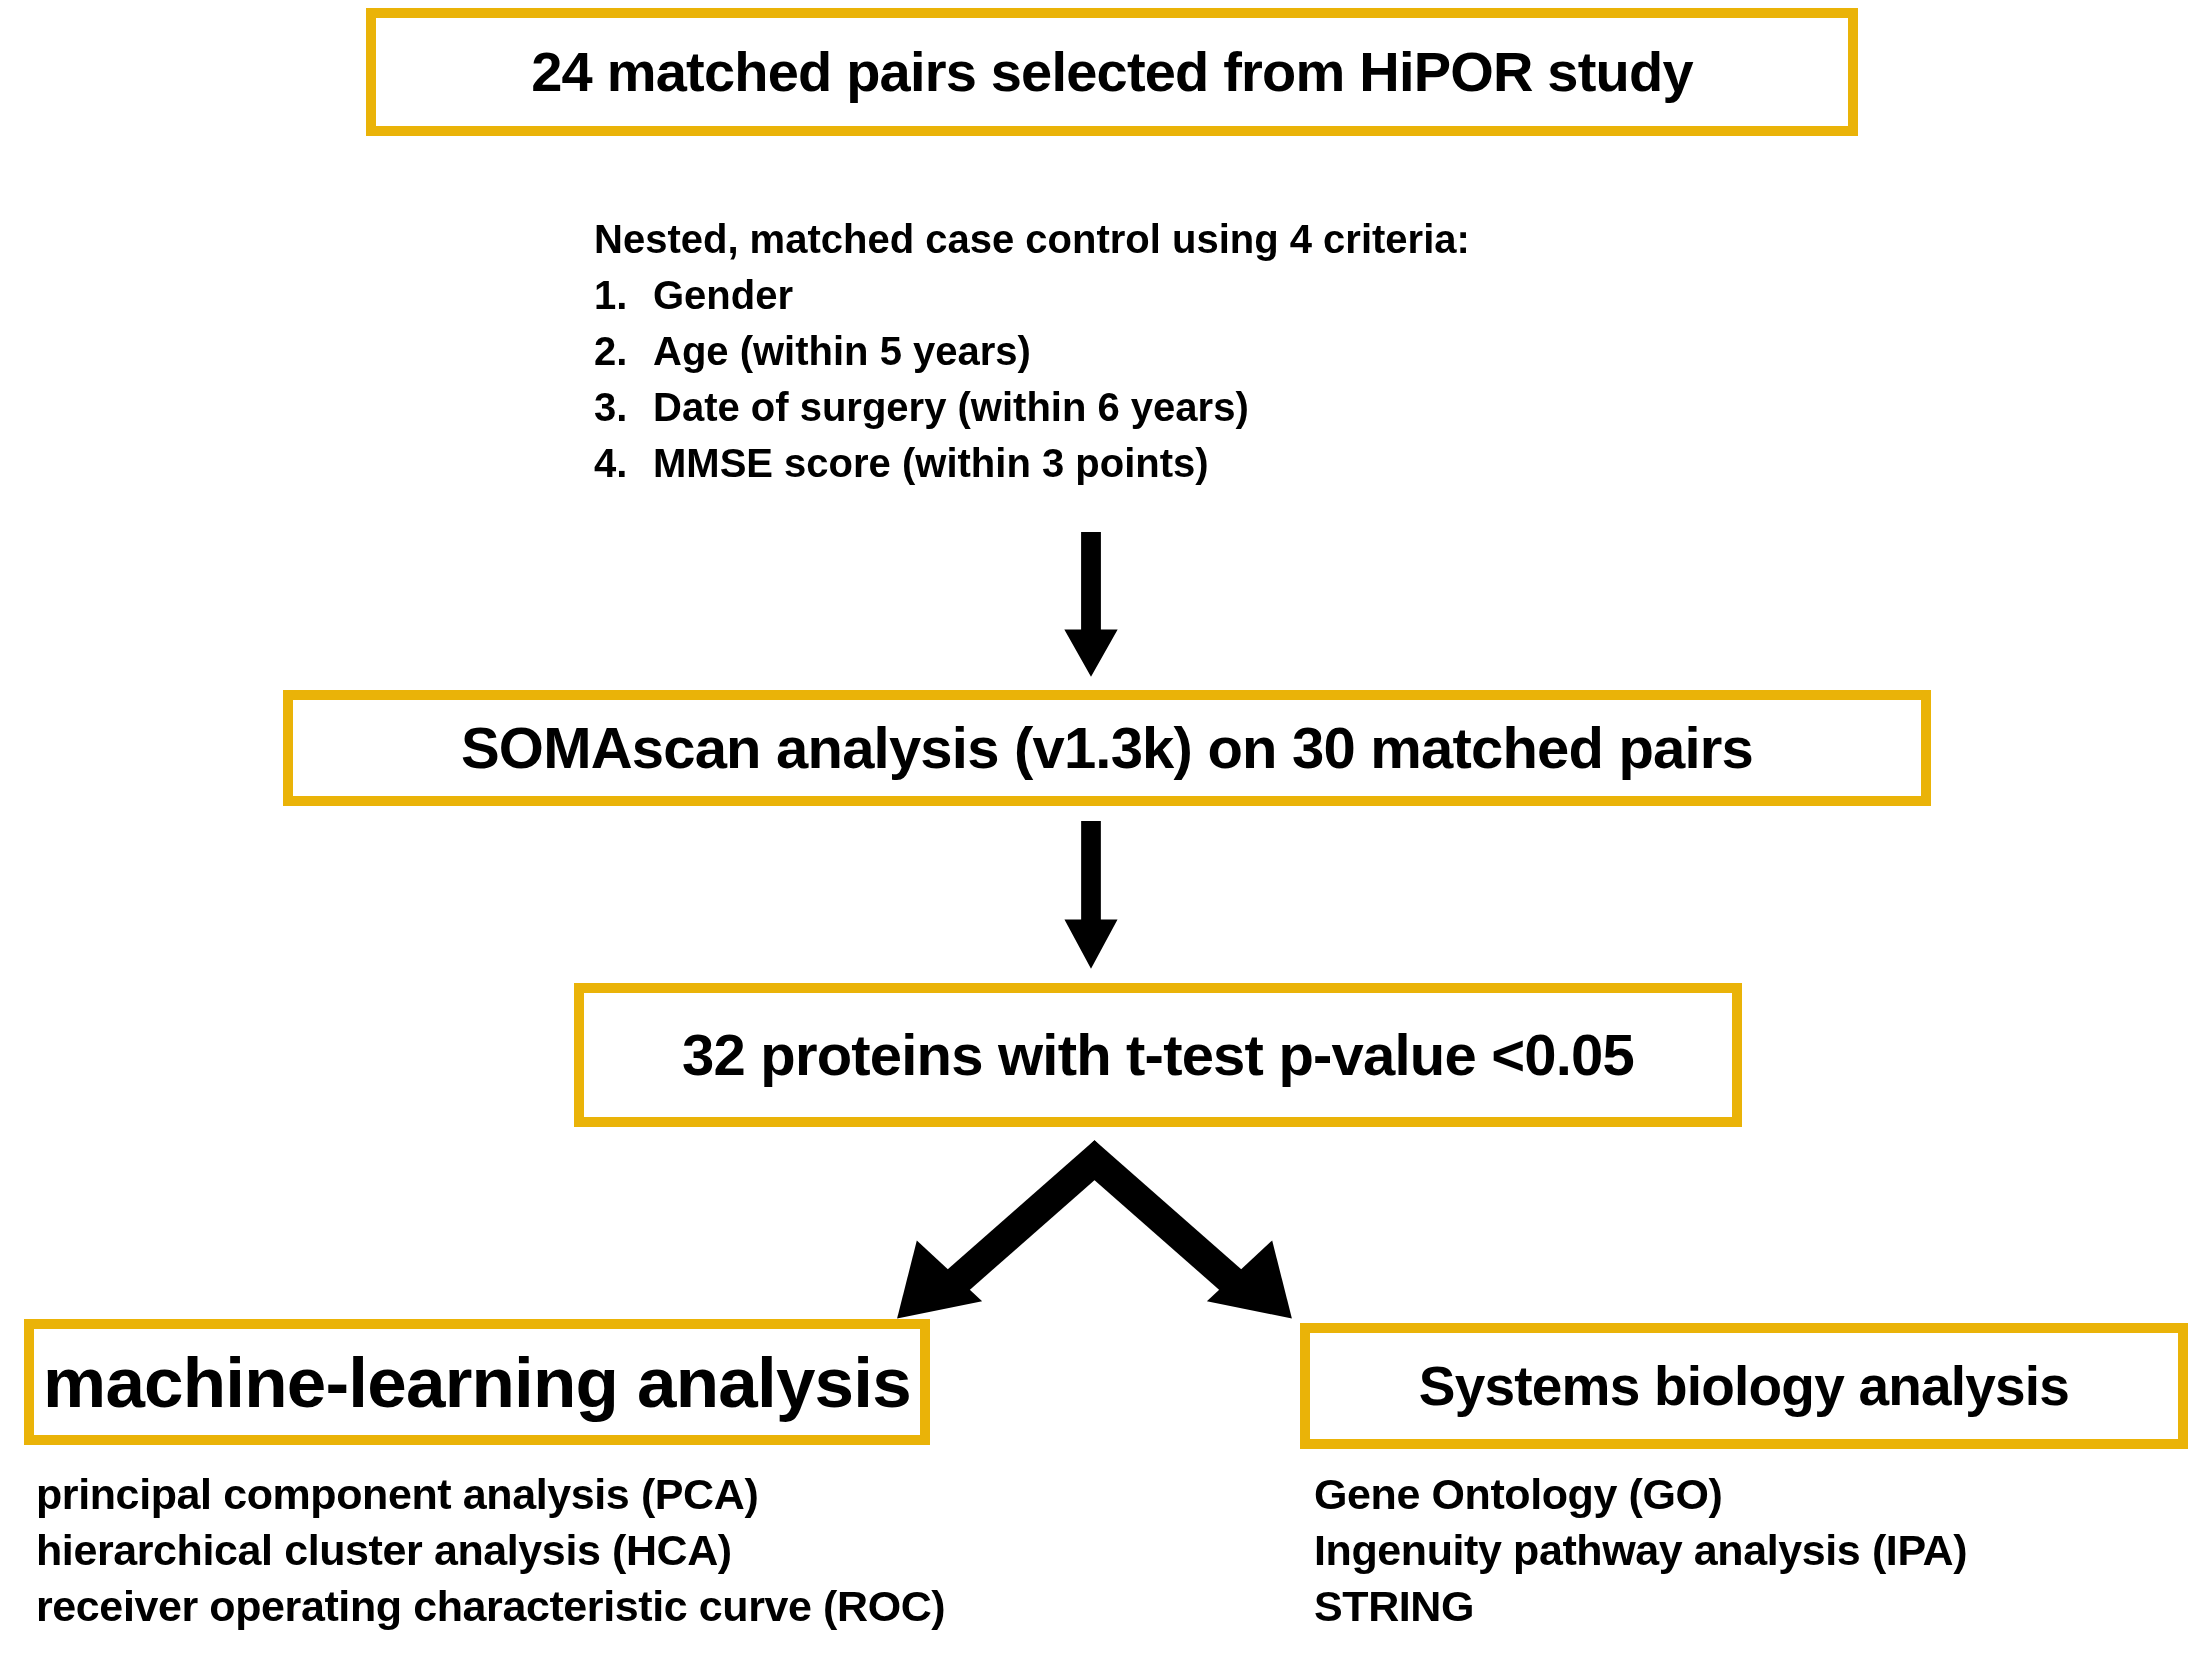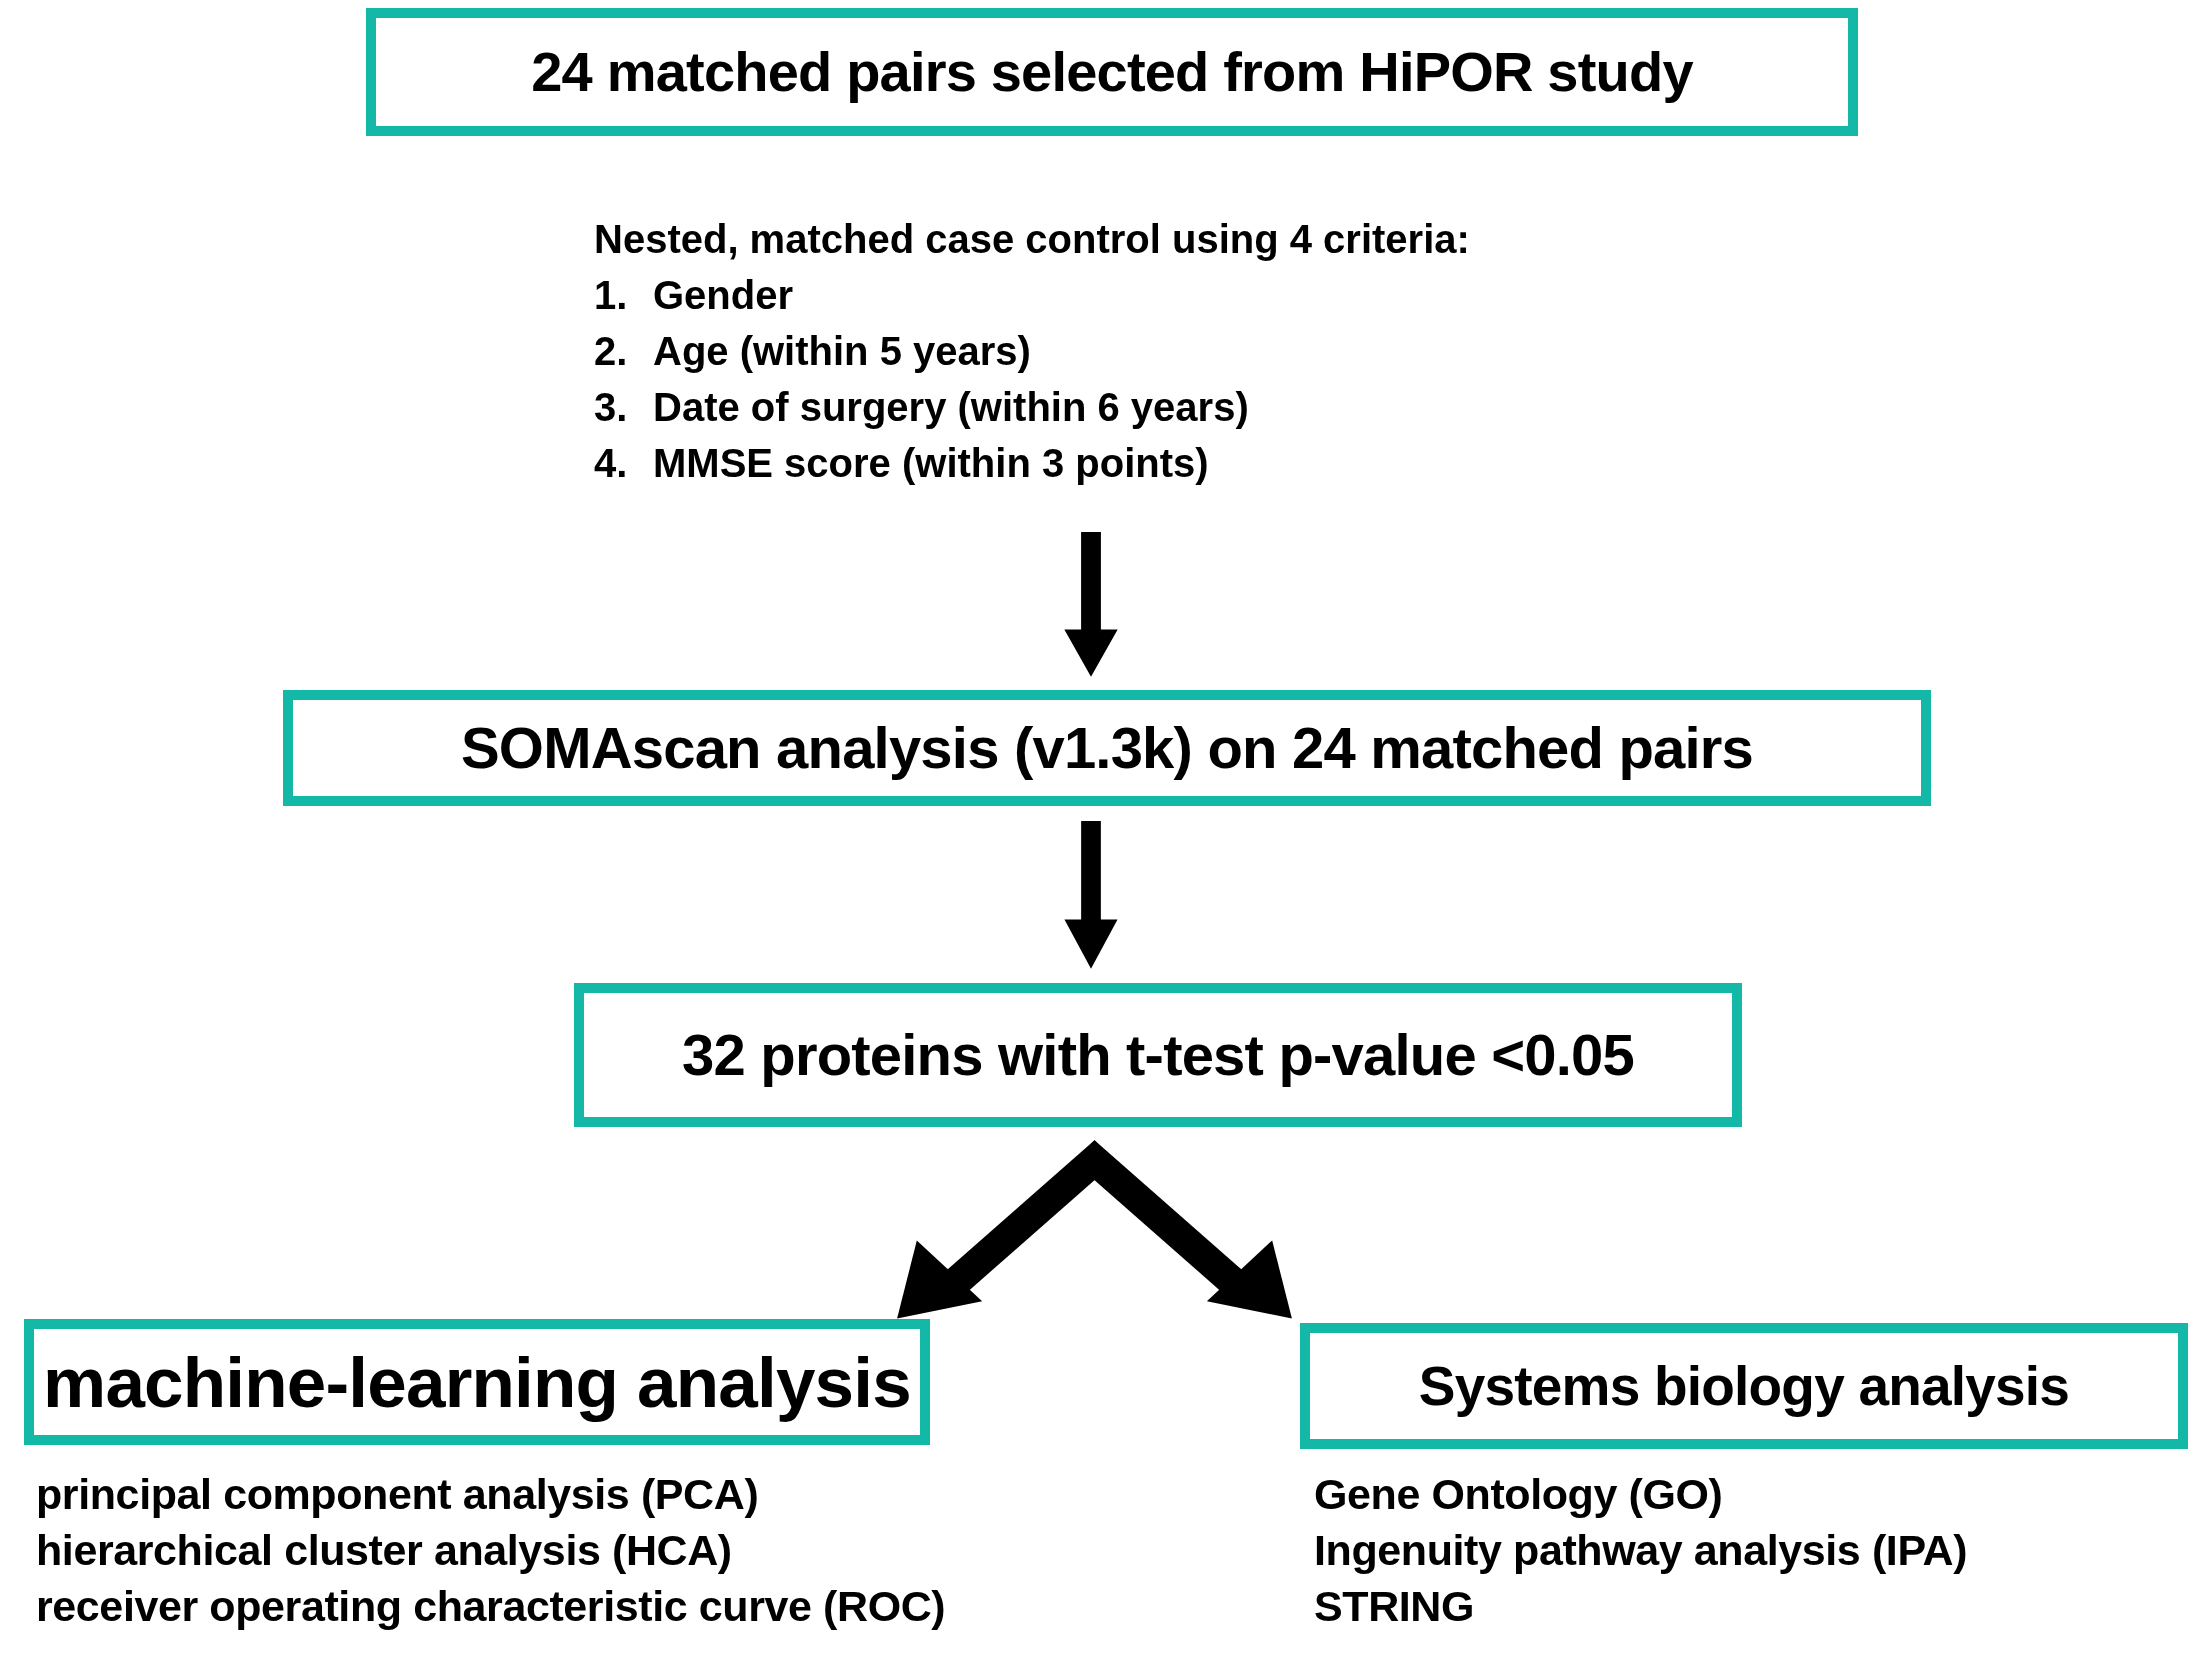--- a/index.html
+++ b/index.html
@@ -12,21 +12,21 @@
     width: 2205px;
     height: 1656px;
     background: #ffffff;
     font-family: "Liberation Sans", sans-serif;
     color: #000000;
     overflow: hidden;
   }
   .flow-box {
     position: absolute;
     box-sizing: border-box;
-    border: 10px solid #14b8a6;
+    border: 10px solid #eab308;
     background: #ffffff;
     display: flex;
     align-items: center;
     justify-content: center;
   }
   .flow-box .box-label {
     font-weight: bold;
     line-height: 1.0;
     white-space: nowrap;
     letter-spacing: -0.8px;
@@ -117,21 +117,21 @@
         <span>MMSE score (within 3 points)</span>
       </li>
     </ol>
   </div>
 
   <svg class="arrow-svg" id="arrow-1" viewBox="0 0 210 210">
     <polygon points="92,0 118,0 118,128 140,128 105,190 70,128 92,128" fill="#000000"></polygon>
   </svg>
 
   <div class="flow-box" id="box-somascan">
-    <span class="box-label">SOMAscan analysis (v1.3k) on 24 matched pairs</span>
+    <span class="box-label">SOMAscan analysis (v1.3k) on 30 matched pairs</span>
   </div>
 
   <svg class="arrow-svg" id="arrow-2" viewBox="0 0 210 215">
     <polygon points="92,0 118,0 118,130 140,130 105,195 70,130 92,130" fill="#000000"></polygon>
   </svg>
 
   <div class="flow-box" id="box-proteins">
     <span class="box-label">32 proteins with t-test p-value &lt;0.05</span>
   </div>
 

